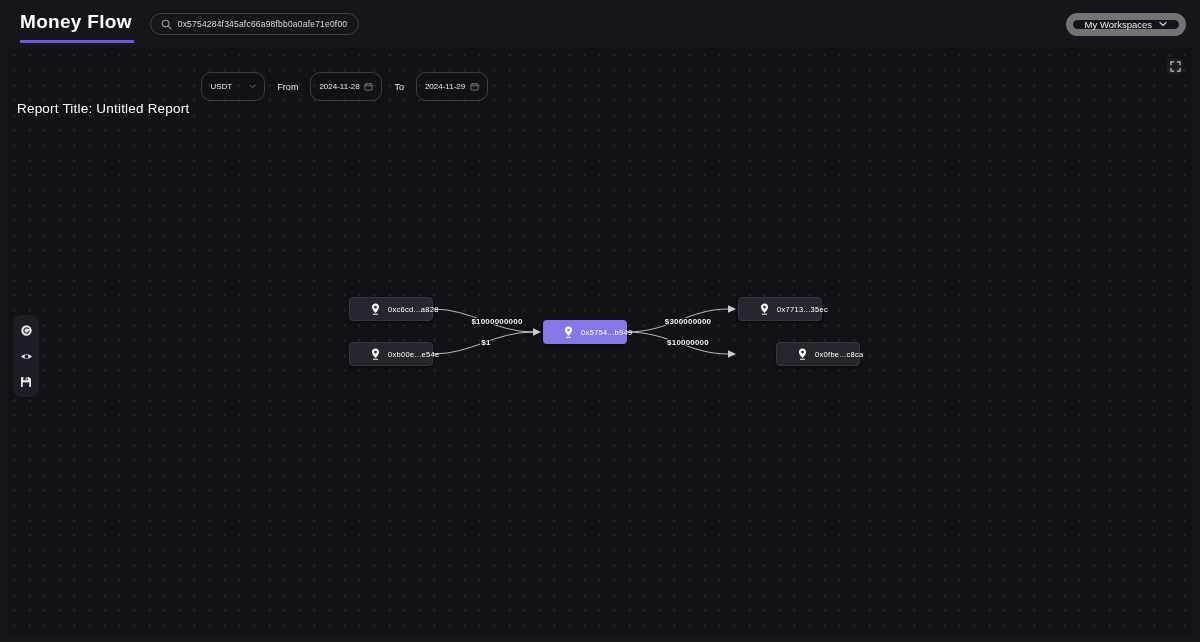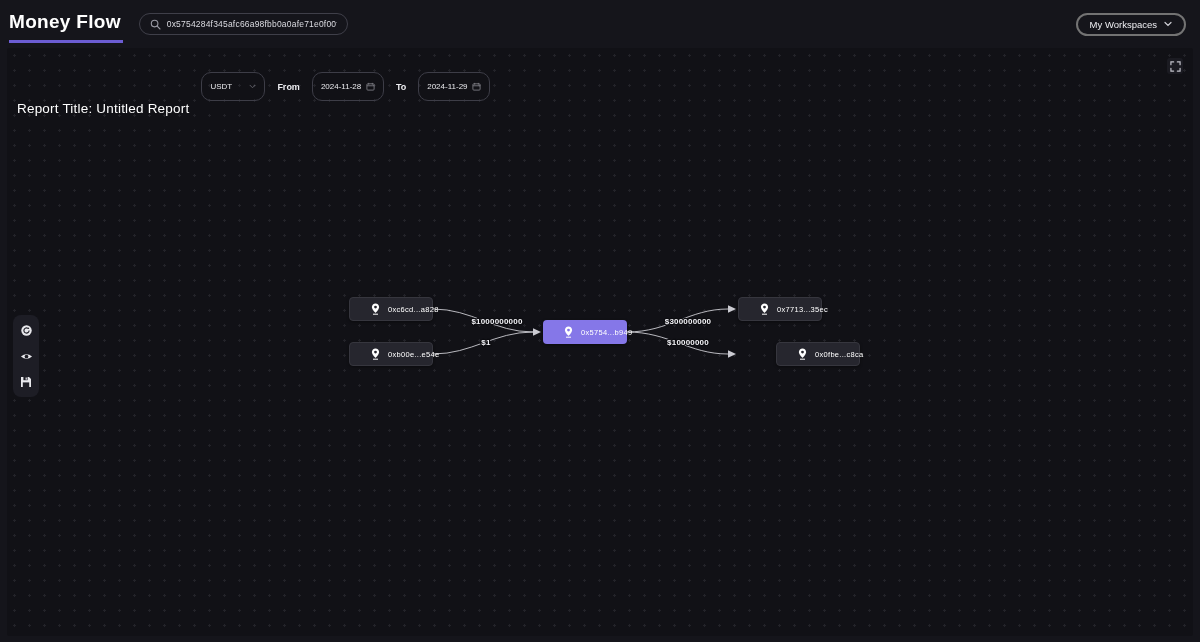--- a/index.html
+++ b/index.html
@@ -14,39 +14,39 @@
   }
   *{box-sizing:border-box;margin:0;padding:0;}
   html,body{width:1200px;height:642px;overflow:hidden;}
   body{
     background:var(--header-bg);
     font-family:"Liberation Sans","DejaVu Sans",sans-serif;
     color:var(--text);
   }
   
   .header{
-    height:48px;display:flex;align-items:center;padding:0 14px 0 9px;
+    height:48px;display:flex;align-items:center;padding:0 14px 0 20px;
   }
   .app-title{
     font-size:19px;font-weight:700;color:#ffffff;letter-spacing:.3px;
     padding:0 2px 7px 0;border-bottom:3px solid var(--accent-line);
     margin-top:6px;
   }
   .search-pill{
     margin-left:16px;width:209px;height:22px;border:1px solid var(--pill-border);
     border-radius:12px;display:flex;align-items:center;gap:6px;padding:0 10px;
     background:transparent;
   }
   .search-pill input{
     flex:1;background:transparent;border:none;outline:none;color:#dcdce2;
     font-size:8.5px;font-family:"Liberation Sans","DejaVu Sans",sans-serif;
     letter-spacing:.2px;
   }
   .workspaces-pill{
-    margin-left:auto;height:23px;border:2px solid #737373;border-radius:13px;
+    margin-left:auto;height:23px;border:7px solid #737373;border-radius:13px;
     display:flex;align-items:center;gap:7px;padding:0 12px;background:transparent;
     color:#eeeef2;font-size:9.5px;cursor:pointer;
   }
   
   .canvas{
     position:absolute;left:7px;right:7px;top:48px;bottom:6px;
     background-color:var(--canvas-bg);
     background-image:radial-gradient(#232329 1px, transparent 1.2px);
     background-size:15px 15px;
     border-radius:2px;
@@ -55,21 +55,21 @@
     position:absolute;top:9px;left:10px;display:flex;align-items:center;gap:12px;
     z-index:3;
   }
   .report-title{font-size:13.5px;font-weight:500;color:#ffffff;letter-spacing:.2px;margin-top:44px;}
   .pill{
     height:29px;border:1px solid #3d3d47;border-radius:10px;display:flex;
     align-items:center;background:transparent;color:#e8e8ec;font-size:8px;
   }
   .currency-pill{width:64px;justify-content:space-between;padding:0 8px;cursor:pointer;}
   .date-pill{width:72px;justify-content:space-between;padding:12px 8px;cursor:pointer;}
-  .mini-label{font-size:9px;font-weight:700;color:#eeeef2;}
+  .mini-label{font-size:9px;font-weight:400;color:#eeeef2;}
   .fullscreen-btn{
     position:absolute;top:10px;right:10px;width:16px;height:16px;z-index:3;
     display:flex;align-items:center;justify-content:center;cursor:pointer;
     background:#1b1b22;border-radius:3px;
   }
   
   .left-tools{
     position:absolute;left:6px;top:267px;width:26px;z-index:3;
     background:#1d1d25;border-radius:8px;padding:8px 0;
     display:flex;flex-direction:column;align-items:center;gap:12px;

